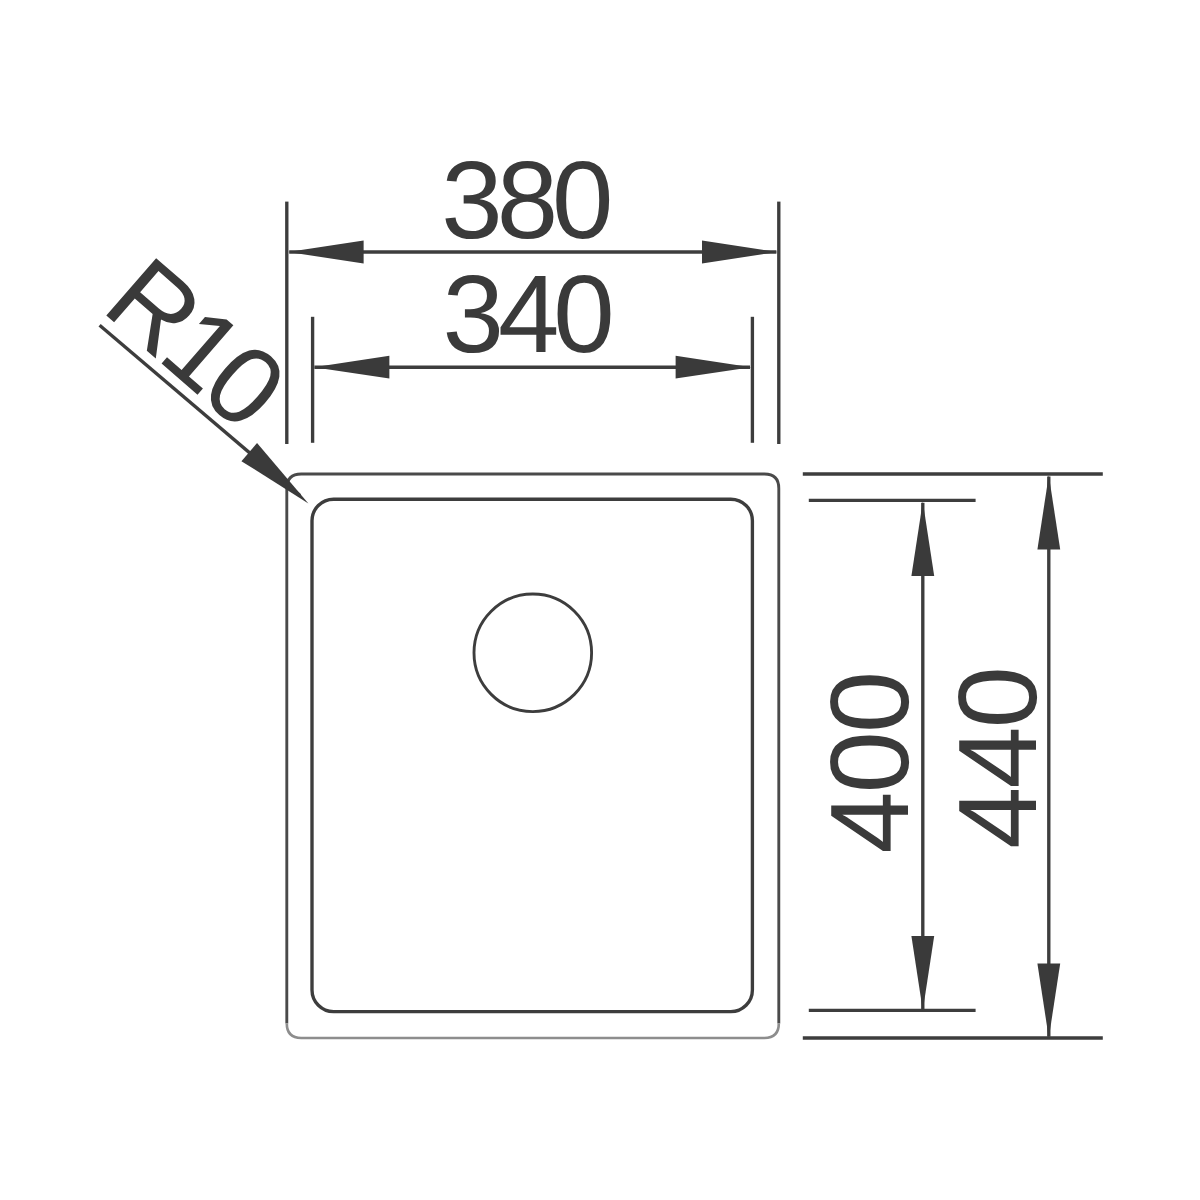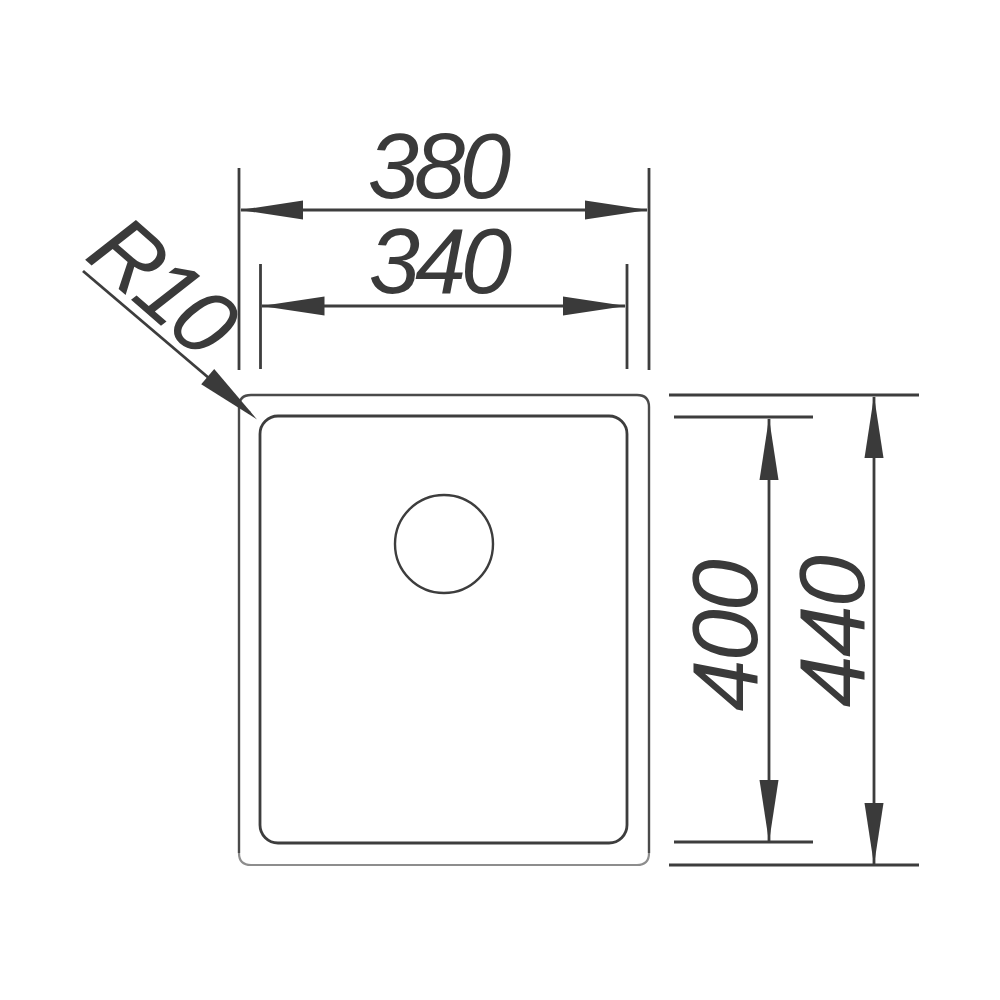--- a/index.html
+++ b/index.html
@@ -1,16 +1,16 @@
 <!DOCTYPE html>
 <html><head>
 <meta charset="utf-8">
 <style>
   html,body{margin:0;padding:0;background:#ffffff;}
-  .stage{width:1000px;height:1000px;position:relative;background:#a16207;font-style:italic;}
+  .stage{width:1000px;height:1000px;position:relative;background:#a16207;}
   svg{display:block;}
   text{font-family:"Liberation Sans",sans-serif;fill:#3a3a3a;}
 </style>
 </head>
 <body>
 <div class="stage">
 <svg width="1000" height="1000" viewBox="0 0 1000 1000">
 
   <rect x="0" y="0" width="1000" height="1000" fill="#ffffff"></rect>
 

